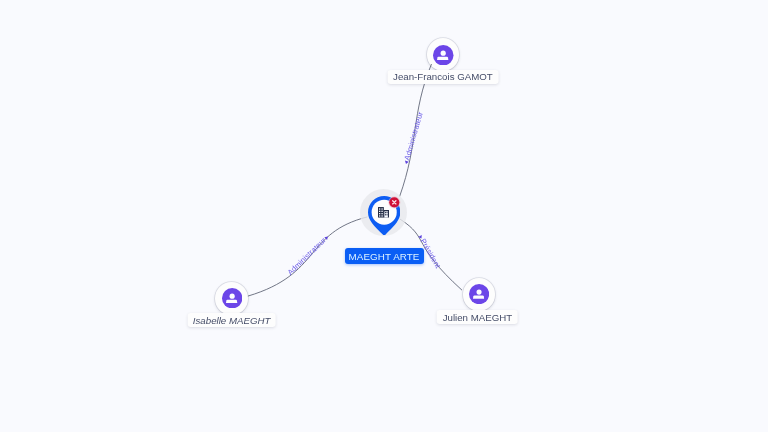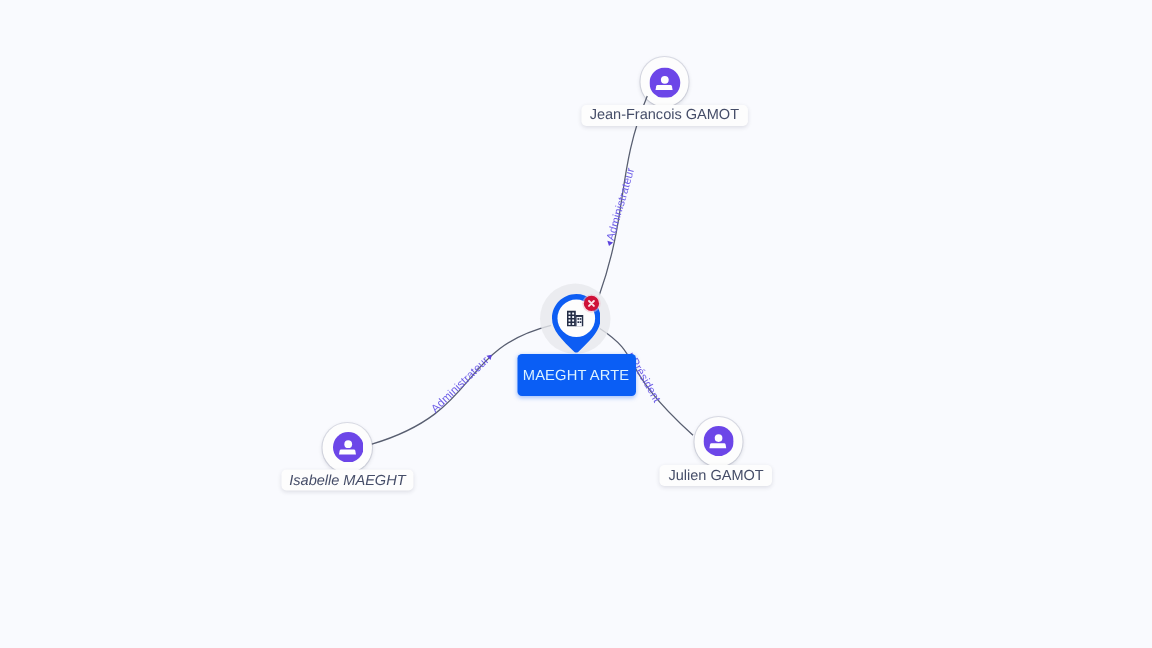--- a/index.html
+++ b/index.html
@@ -72,21 +72,21 @@
           <rect x="8.4" y="7.1" width="1.1" height="1.1"></rect>
       </g>
     </svg>
 
     <svg class="badge" style="left:388px;top:196px;width:12.6px;height:12.6px;" viewBox="0 0 24 24">
       <circle cx="12" cy="12" r="11.8" fill="#f0b9c8" opacity=".5"></circle>
       <circle cx="12" cy="12" r="9.7" fill="#cf1138"></circle>
       <path d="M8.9 8.9 L15.1 15.1 M15.1 8.9 L8.9 15.1" stroke="#fbe2e9" stroke-width="2.5" stroke-linecap="round"></path>
     </svg>
 
-    <div class="nlabel company" style="left:344.5px;top:236px;width:79px;height:28px;">MAEGHT ARTE</div>
+    <div class="nlabel company" style="left:344.5px;top:248px;width:79px;height:16px;">MAEGHT ARTE</div>
   </div>
 
   <div class="node">
     <div class="pcircle" style="left:426.8px;top:38.2px;width:32.7px;height:32.7px;"></div>
     <svg style="position:absolute;left:433.1px;top:44.6px;width:20.5px;height:20.5px;" viewBox="0 0 20.5 20.5">
       <circle cx="10.25" cy="10.25" r="10.25" fill="#6c46e8"></circle>
       <circle cx="10.2" cy="8.2" r="2.6" fill="#fdfdff"></circle>
       <path d="M5.4 11.7 h8.6 a1 1 0 0 1 0.95 0.8 l0.45 2.5 h-11.4 l0.45 -2.5 a1 1 0 0 1 0.95 -0.8 z" fill="#fdfdff"></path>
     </svg>
     <div class="nlabel" style="left:442.9px;top:70.1px;transform:translateX(-50%);">Jean-Francois GAMOT</div>
@@ -102,21 +102,21 @@
     <div class="nlabel" style="left:231.6px;top:313.2px;transform:translateX(-50%);font-style:italic;">Isabelle MAEGHT</div>
   </div>
 
   <div class="node">
     <div class="pcircle" style="left:462.6px;top:278.2px;width:32.6px;height:32.6px;"></div>
     <svg style="position:absolute;left:468.8px;top:284.3px;width:20.2px;height:20.2px;" viewBox="0 0 20.5 20.5">
       <circle cx="10.25" cy="10.25" r="10.25" fill="#6c46e8"></circle>
       <circle cx="10.2" cy="8.2" r="2.6" fill="#fdfdff"></circle>
       <path d="M5.4 11.7 h8.6 a1 1 0 0 1 0.95 0.8 l0.45 2.5 h-11.4 l0.45 -2.5 a1 1 0 0 1 0.95 -0.8 z" fill="#fdfdff"></path>
     </svg>
-    <div class="nlabel" style="left:477.4px;top:310.2px;transform:translateX(-50%);">Julien GAMOT</div>
+    <div class="nlabel" style="left:477.4px;top:310.2px;transform:translateX(-50%);">Julien MAEGHT</div>
   </div>
 
   <div class="elabel" style="left:406.3px;top:160.3px;transform:rotate(-73.9deg);">
     <span class="earrow left"></span>
       <span>Administrateur</span>
   </div>
   <div class="elabel" style="left:288.8px;top:270.2px;transform:rotate(-44deg);">
     <span>Administrateur</span>
       <span class="earrow"></span>
   </div>

